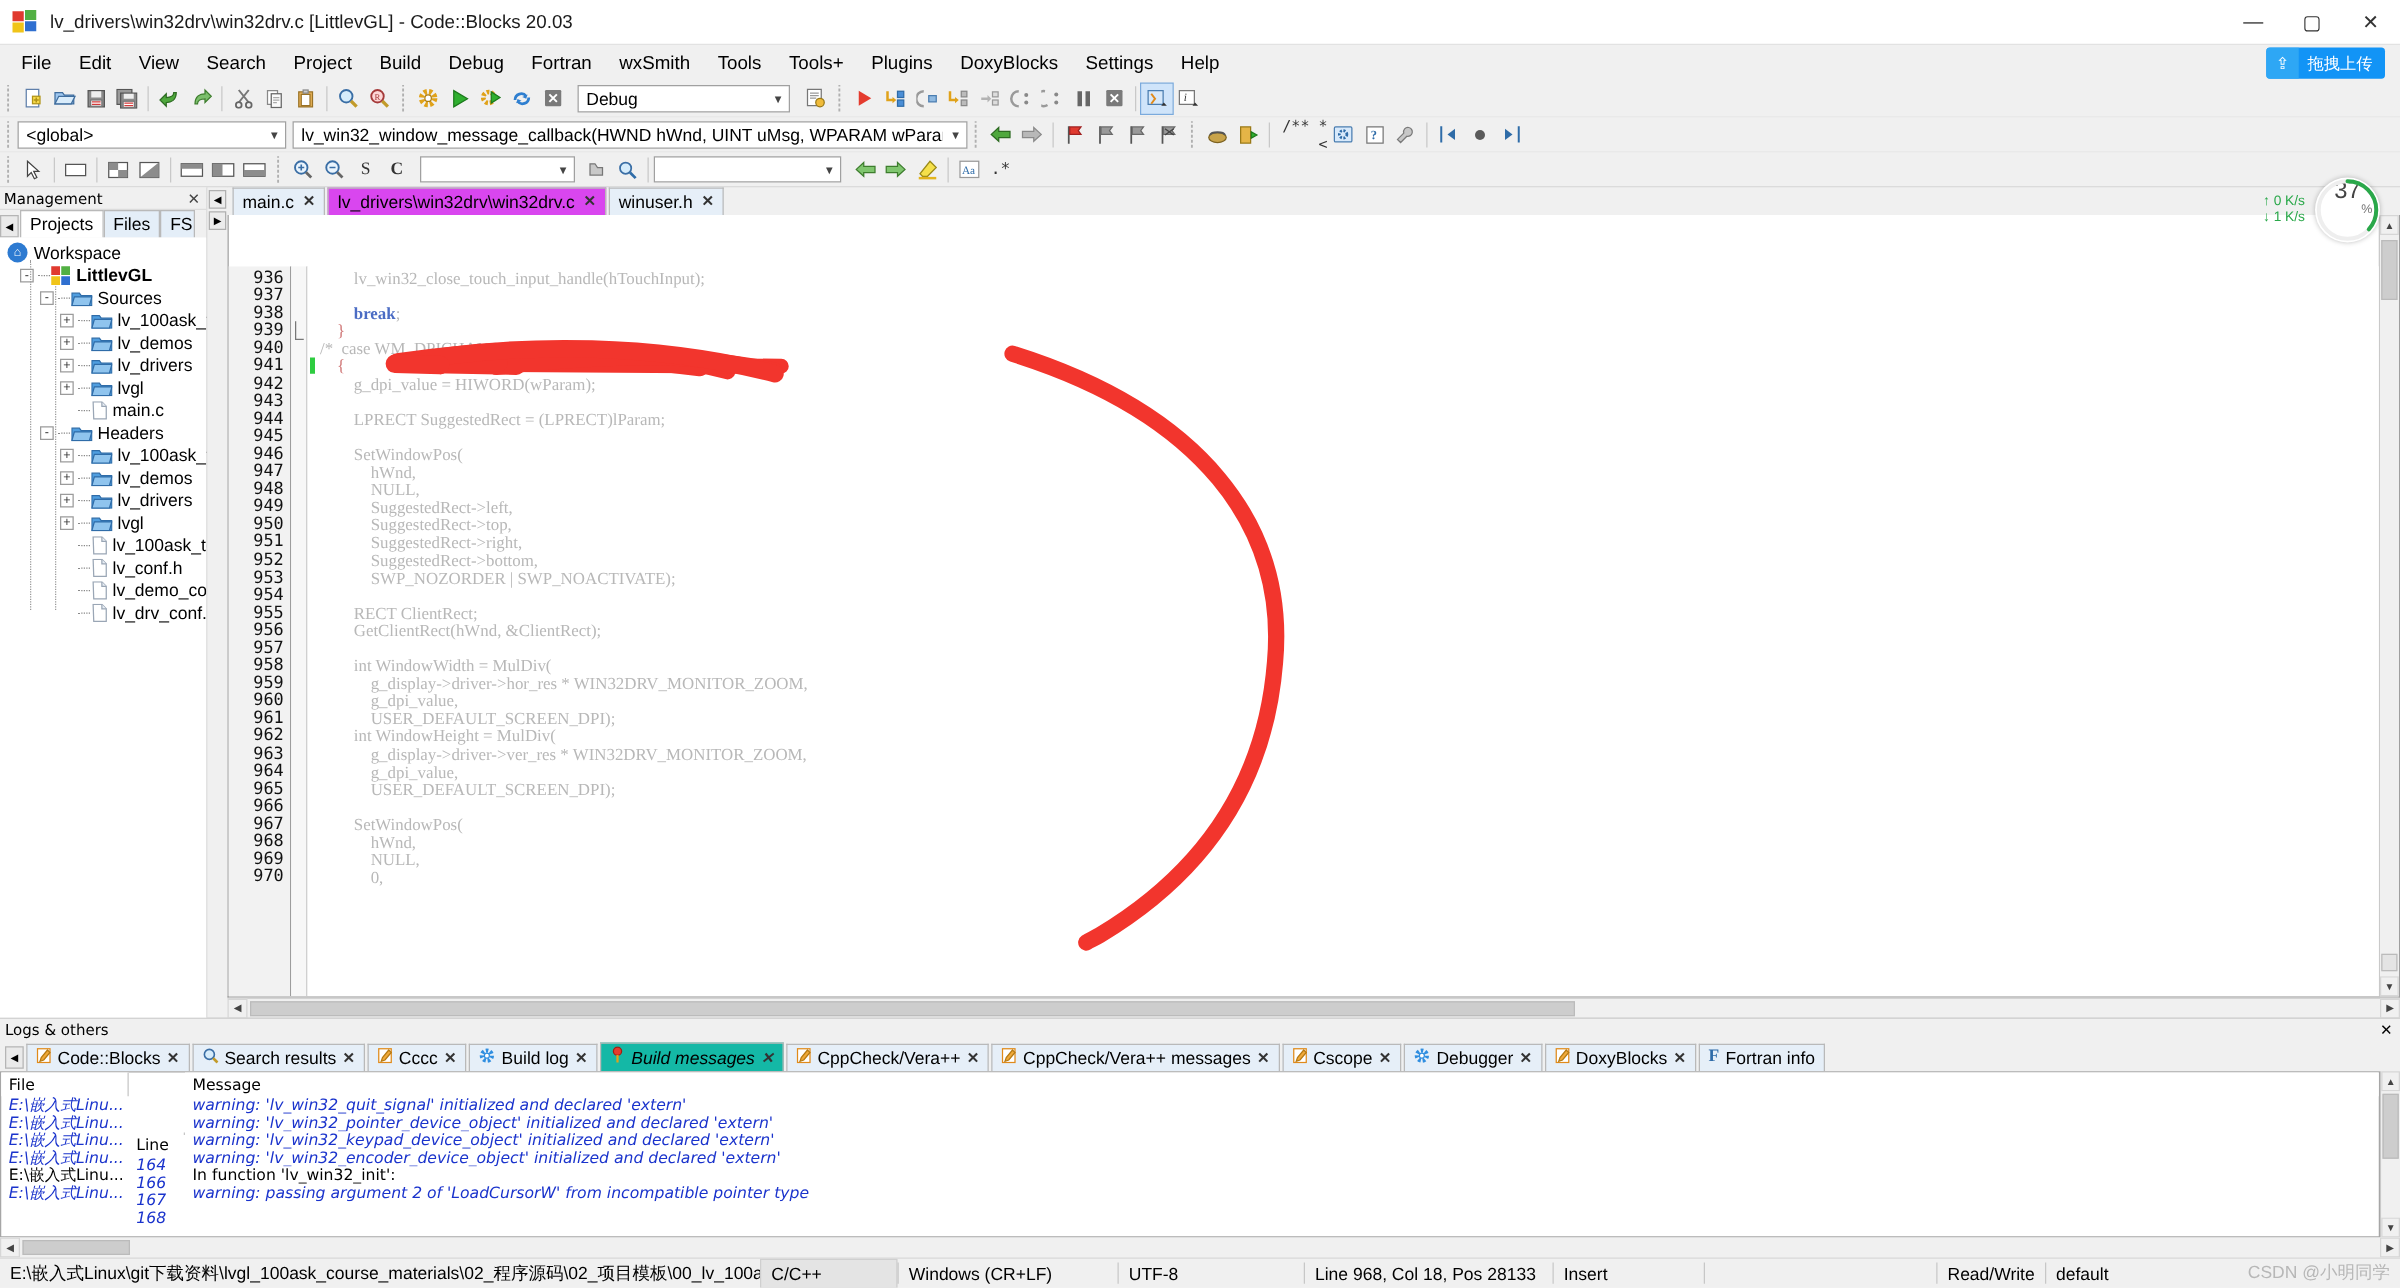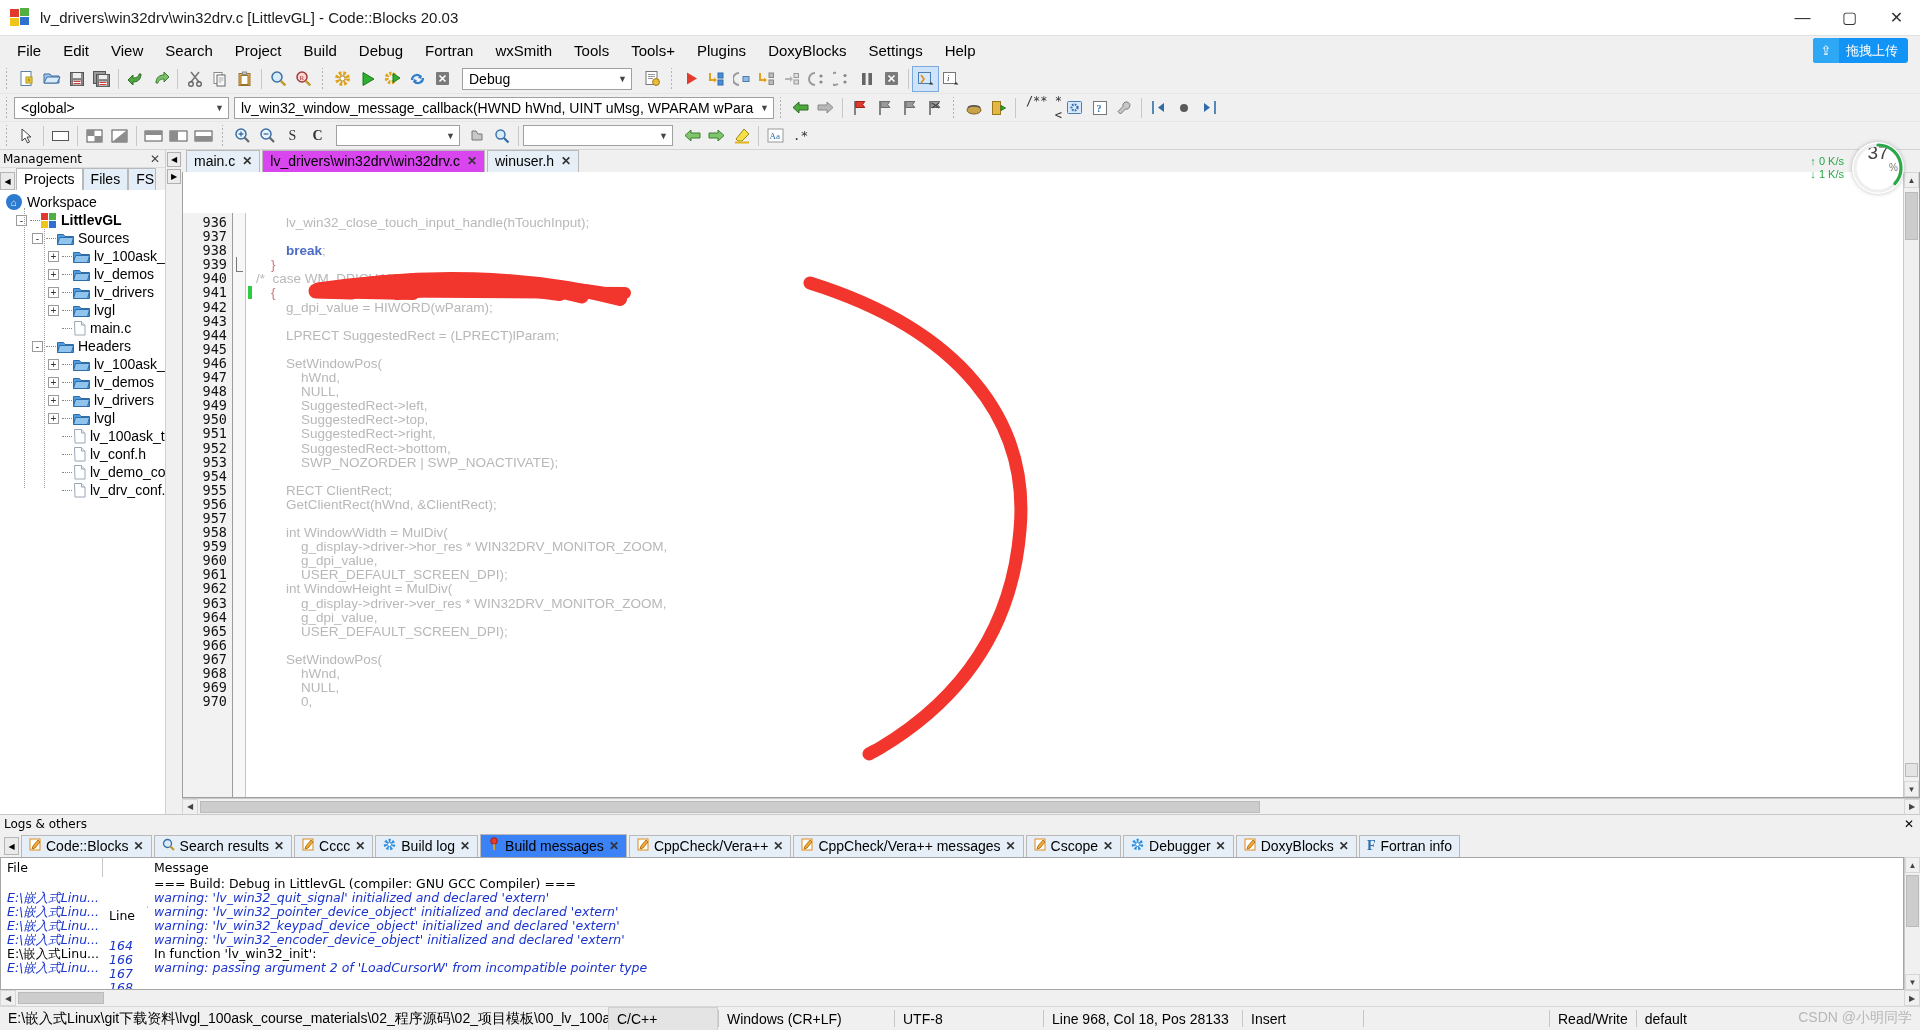--- a/index.html
+++ b/index.html
@@ -106,21 +106,21 @@
   .etab.sel { background: #d946ef; }
   .etab .x { font-size: 12px; color: #333; font-weight: bold; }
 
   .edwrap { flex: 1 1 auto; display: flex; min-height: 0; background: #fff; position: relative; border: 1px solid #9f9f9f; border-top: none;}
   .editor { flex: 1 1 auto; display: flex; min-width: 0; position: relative; overflow: hidden; background: #fff; margin-top: 41px; }
   .gutter { width: 50px; flex: none; background: #f2f2f2; border-right: 1px solid #9d9d9d; text-align: right;
     font-family: "DejaVu Sans Mono", monospace; font-size: 13.5px; color: #111; padding-top: 2px; }
   .gutter div { height: 14.1px; line-height: 14.1px; padding-right: 5px; }
   .foldcol { width: 13px; flex: none; background: #f7f7f7; border-right: 1px solid #c4c4c4; position: relative; }
   .markcol { width: 10px; flex: none; background: #fff; position: relative; }
-  .codearea { flex: 1 1 auto; position: relative; font-family: Liberation Sans, sans-serif;
+  .codearea { flex: 1 1 auto; position: relative; font-family: Liberation Serif, serif;
     font-size: 13.5px; color: #b8b8b8; padding-top: 3px; overflow: hidden; white-space: pre; }
   .codearea .ln { height: 14.1px; line-height: 14.1px; }
   .kw { color: #4b6cc4; font-weight: bold; }
   .brace { color: #d07878; }
 
   .green-mark { position: absolute; left: 2px; width: 4px; height: 13px; background: #2ecc40; }
 
   .v-scroll { width: 16px; flex: none; background: #f0f0f0; border-left: 1px solid #c9c9c9; display: flex; flex-direction: column; }
   .sc-btn { height: 16px; display: flex; align-items: center; justify-content: center; font-size: 8px; background: #f0f0f0; border: 1px solid #d6d6d6; color: #444; }
   .sc-track { flex: 1 1 auto; background: #f0f0f0; position: relative; }
@@ -130,21 +130,21 @@
   .h-track { flex: 1 1 auto; position: relative; height: 14px; }
   .h-thumb { position: absolute; top: 1px; bottom: 1px; background: #cdcdcd; border: 1px solid #bbb; }
 
   
   .logs { height: 192px; flex: none; display: flex; flex-direction: column; background: #f0f0f0; border-top: 1px solid #c9c9c9; }
   .logs-head { height: 18px; display: flex; align-items: center; font-size: 12px; font-family: "DejaVu Sans", sans-serif; padding-left: 4px; }
   .logs-head .x { margin-left: auto; margin-right: 6px; }
   .logs-tabs { height: 24px; display: flex; align-items: flex-end; padding-left: 2px; overflow: hidden; }
   .ltab { display: flex; align-items: center; gap: 5px; padding: 2px 7px 3px; font-size: 14px;
     border: 1px solid #b9b9b9; border-bottom: none; background: #e6eff8; margin-right: 2px; white-space: nowrap; }
-  .ltab.sel { background: #3b82f6; }
+  .ltab.sel { background: #14b8a6; font-style: italic; }
   .ltab .x { font-size: 12px; font-weight: bold; color: #333; }
   .logs-body { flex: 1 1 auto; display: flex; min-height: 0; }
   .log-table { flex: 1 1 auto; background: #fff; border: 1px solid #a6a6a6; display: flex; flex-direction: column; min-width: 0; }
   .lt-head { display: flex; height: 19px; font-family: "DejaVu Sans", sans-serif; font-size: 12.5px; flex: none; }
   .lt-head div { border-right: 1px solid #c6c6c6; padding: 2px 0 0 6px; background: #fff; }
   .lt-rows { flex: 1 1 auto; overflow: hidden; font-family: "DejaVu Sans", sans-serif; font-size: 12.5px; }
   .lt-row { display: flex; height: 14px; line-height: 14px; }
   .lt-c1 { width: 102px; flex: none; padding-left: 6px; overflow: hidden; white-space: nowrap; }
   .lt-c2 { width: 45px; flex: none; text-align: left; padding-left: 6px; margin-top: 48px; }
   .lt-c3 { flex: 1 1 auto; padding-left: 6px; white-space: nowrap; overflow: hidden; }
@@ -1022,25 +1022,20 @@
     </div>
 
     <div class="logs-body">
       <div class="log-table">
         <div class="lt-head">
           <div class="lt-c1">File</div>
           <div class="lt-c2">Line</div>
           <div class="lt-c3" style="border-right:none">Message</div>
         </div>
         <div class="lt-rows" id="ltrows">
-            <div class="lt-row">
-              <div class="lt-c1"></div>
-              <div class="lt-c2"></div>
-              <div class="lt-c3">=== Build: Debug in LittlevGL (compiler: GNU GCC Compiler) ===</div>
-            </div>
             <div class="lt-row warn">
               <div class="lt-c1">E:\嵌入式Linu...</div>
               <div class="lt-c2">164</div>
               <div class="lt-c3">warning: 'lv_win32_quit_signal' initialized and declared 'extern'</div>
             </div>
             <div class="lt-row warn">
               <div class="lt-c1">E:\嵌入式Linu...</div>
               <div class="lt-c2">166</div>
               <div class="lt-c3">warning: 'lv_win32_pointer_device_object' initialized and declared 'extern'</div>
             </div>

